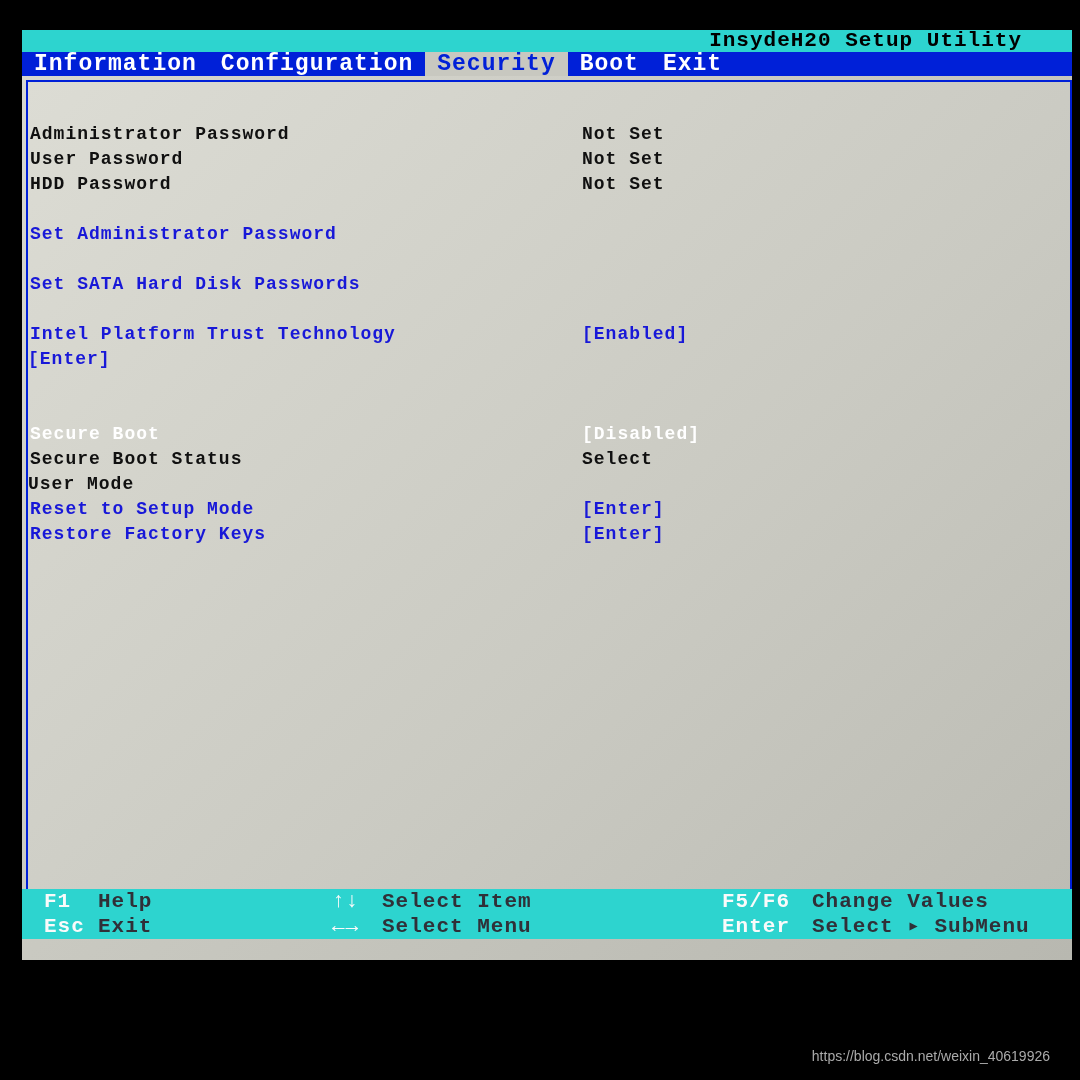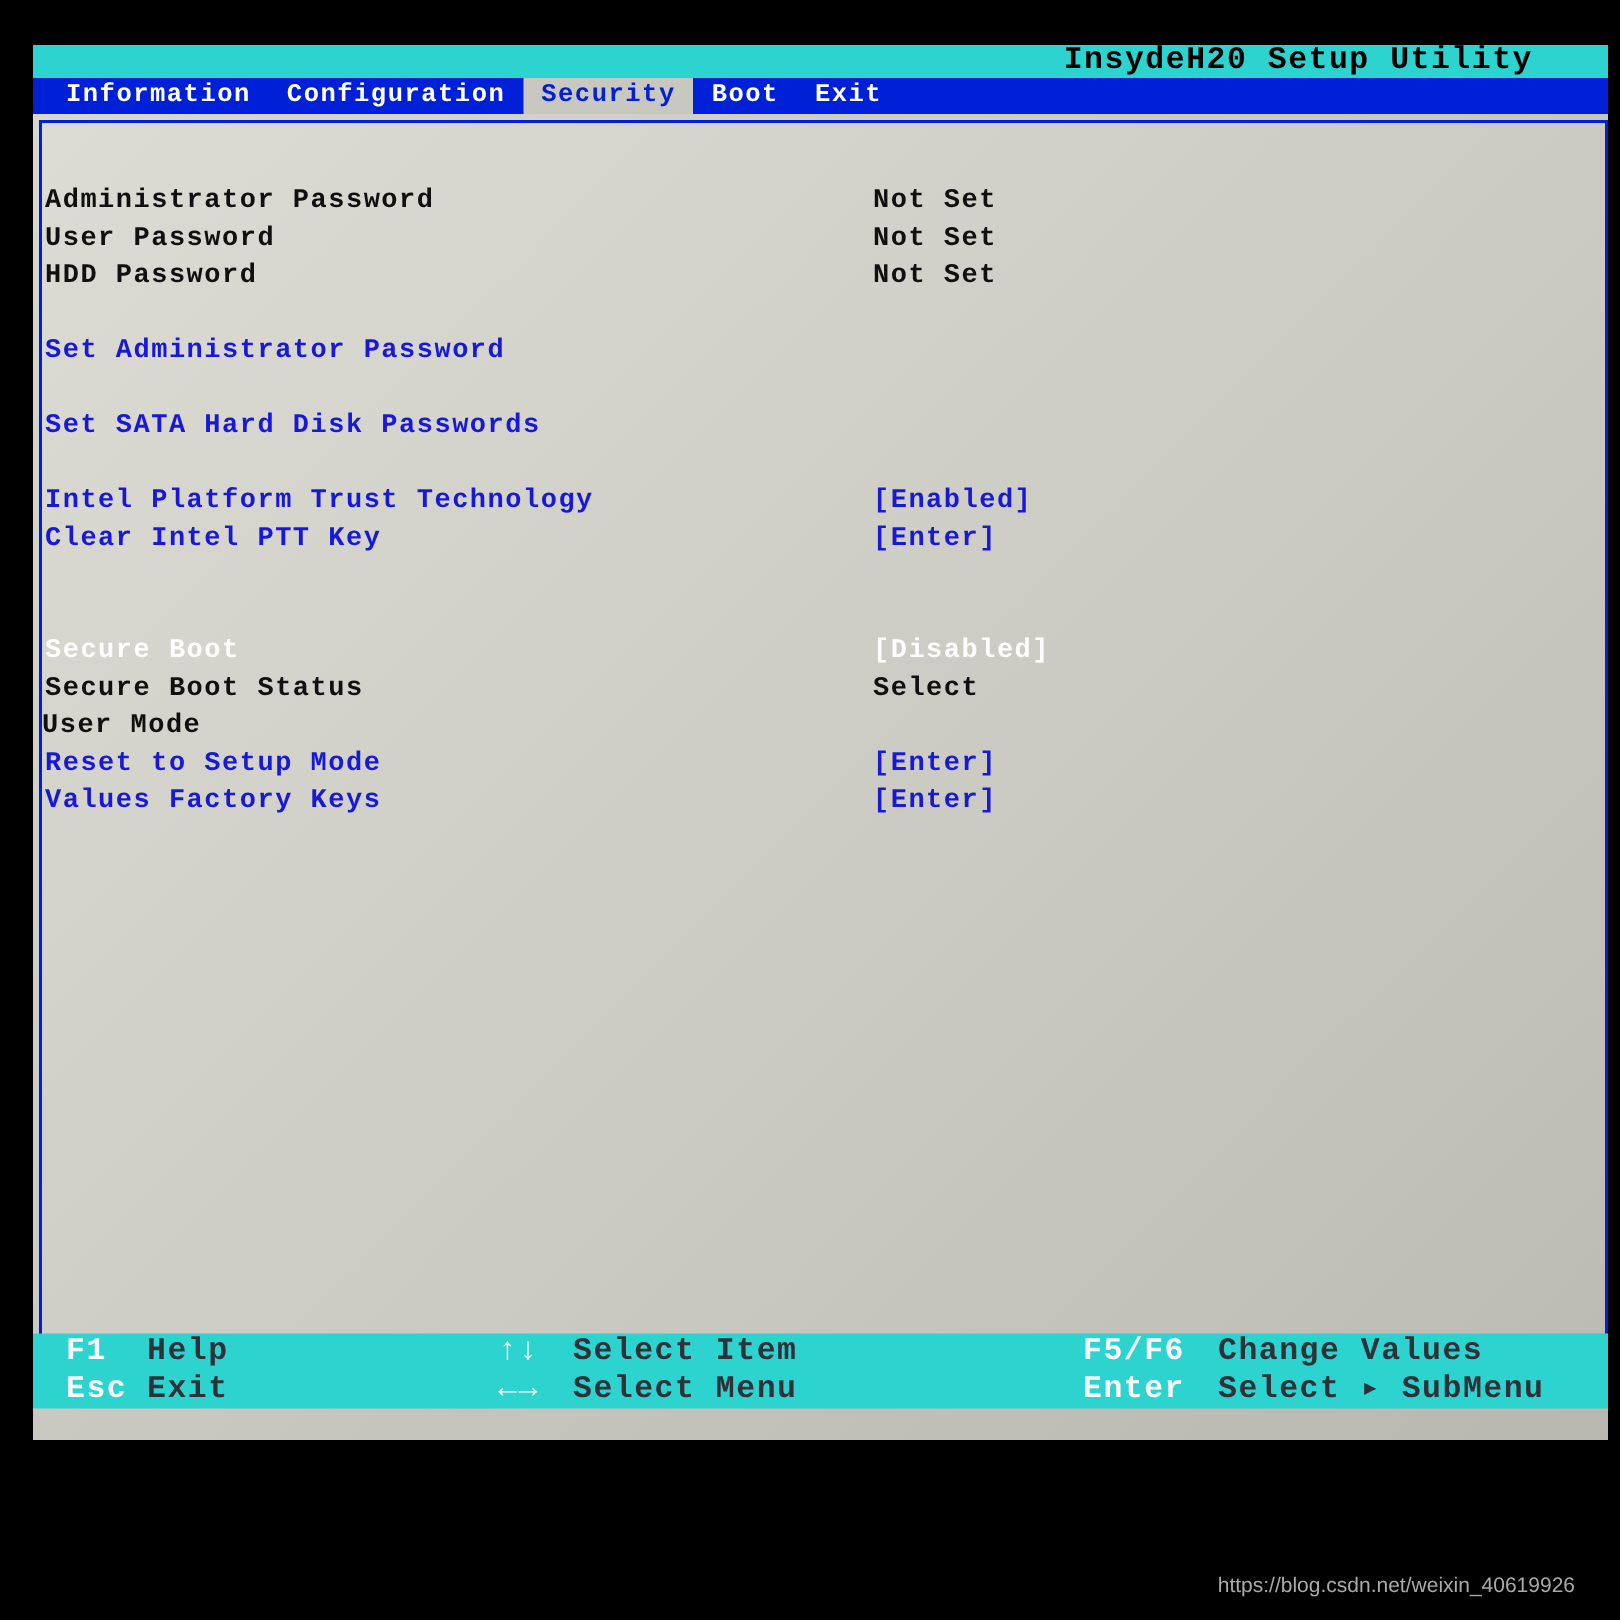--- a/index.html
+++ b/index.html
@@ -34,23 +34,22 @@
       font-size: 21px;
       line-height: 22px;
       letter-spacing: 1px;
     }
     .menu-bar {
       background: #0020d8;
       color: #fff;
       height: 24px;
       width: 100%;
       display: flex;
-      font-size: 17px;
+      font-size: 23px;
       line-height: 24px;
-      padding-left: 10px;
     }
     .menu-bar span {
       padding: 0 12px;
       letter-spacing: 1px;
     }
     .menu-bar span.active {
       background: #c8c8c0;
       color: #0020d8;
     }
     .content {
@@ -148,42 +147,41 @@
       <div class="row">
         <div class="label-col txt-blue">Set SATA Hard Disk Passwords</div>
         <div class="value-col txt-blue"></div>
       </div>
       <div class="spacer"></div>
       <div class="row">
         <div class="label-col txt-blue">Intel Platform Trust Technology</div>
         <div class="value-col txt-blue">[Enabled]</div>
       </div>
       <div class="row">
-        <div class="label-col txt-blue">Clear Intel PTT Key</div>
         <div class="value-col txt-blue">[Enter]</div>
       </div>
       <div class="spacer"></div>
       <div class="spacer"></div>
       <div class="row">
         <div class="label-col txt-white">Secure Boot</div>
         <div class="value-col txt-white">[Disabled]</div>
       </div>
       <div class="row">
         <div class="label-col txt-black">Secure Boot Status</div>
         <div class="value-col txt-black">Select</div>
       </div>
       <div class="row">
         <div class="value-col txt-black">User Mode</div>
       </div>
       <div class="row">
         <div class="label-col txt-blue">Reset to Setup Mode</div>
         <div class="value-col txt-blue">[Enter]</div>
       </div>
       <div class="row">
-        <div class="label-col txt-blue">Values Factory Keys</div>
+        <div class="label-col txt-blue">Restore Factory Keys</div>
         <div class="value-col txt-blue">[Enter]</div>
       </div>
     </div>
 
   <div class="footer">
     <div class="footer-row">
       <div class="fcol1">
           <span class="fk">F1</span>
           <span class="fl">Help</span>
         </div>

